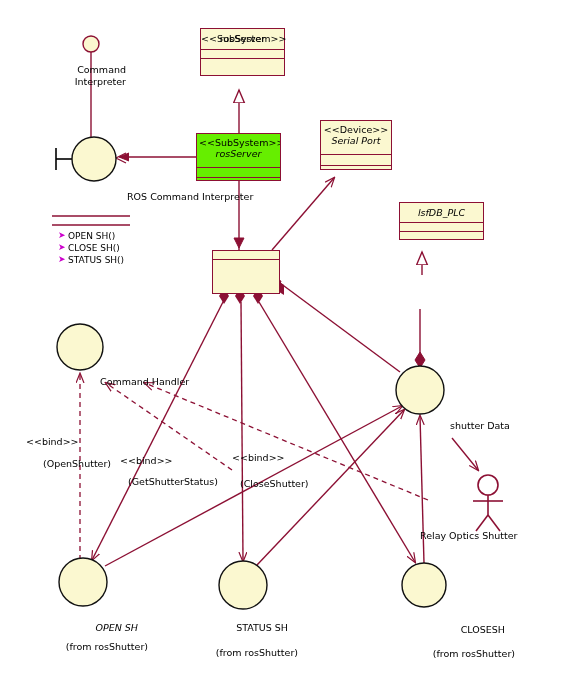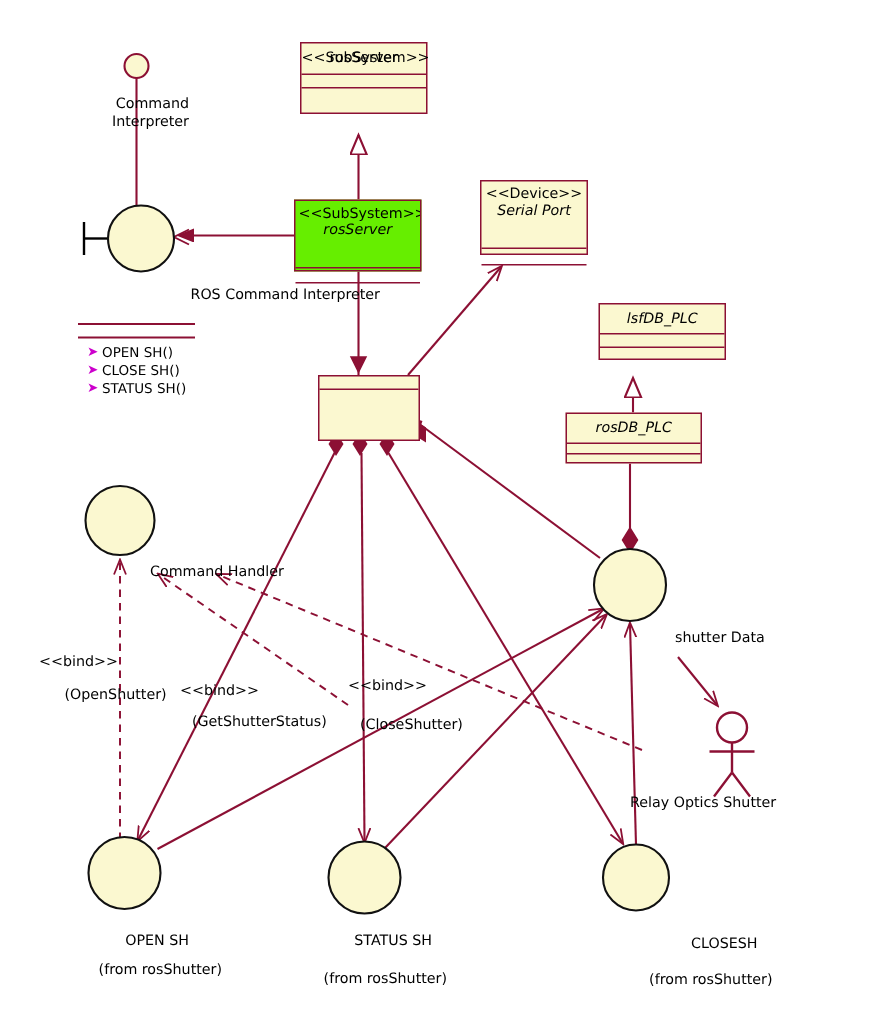--- a/index.html
+++ b/index.html
@@ -30,21 +30,21 @@
     border: 1.4px solid #8c1034;
     background: #fbf8d0;
     font-size: 9.5px;
     color: #000;
   }
   .uml-class.green {
     background: #66ee00;
   }
   .uml-class .hdr {
     text-align: center;
-    padding: 3px 2px 19px 2px;
+    padding: 3px 2px 8px 2px;
     line-height: 11px;
     border-bottom: 1.4px solid #8c1034;
     white-space: nowrap;
     overflow: hidden;
   }
   .uml-class .compartment {
     border-bottom: 1.4px solid #8c1034;
   }
   .uml-class .compartment:last-child {
     border-bottom: none;
@@ -281,27 +281,20 @@
   </div>
 
   <div class="uml-class" style="left:399px; top:202px; width:85px; height:38px;">
     <div class="hdr" style="padding:4px 2px 4px 2px;">
       <span class="cname">lsfDB_PLC</span>
     </div>
     <div class="compartment" style="height:8px;"></div>
     <div class="compartment" style="height:8px;"></div>
   </div>
 
-  <div class="uml-class" style="left:377px; top:275px; width:91px; height:34px;">
-    <div class="hdr" style="padding:4px 2px 4px 2px;">
-      <span class="cname">rosDB_PLC</span>
-    </div>
-    <div class="compartment" style="height:6px;"></div>
-    <div class="compartment" style="height:6px;"></div>
-  </div>
 
   <div class="lbl center" style="left:58px; top:64px; width:68px;">Command</div>
   <div class="lbl center" style="left:58px; top:76px; width:68px;">Interpreter</div>
 
   <div class="lbl" style="left:127px; top:191px;">ROS Command Interpreter</div>
 
   <div class="lbl" style="left:100px; top:376px;">Command Handler</div>
 
   <div class="lbl" style="left:450px; top:420px;">shutter Data</div>
 
@@ -309,21 +302,21 @@
 
   <div class="lbl" style="left:26px; top:436px;">&lt;&lt;bind&gt;&gt;</div>
   <div class="lbl" style="left:43px; top:458px;">(OpenShutter)</div>
 
   <div class="lbl" style="left:120px; top:455px;">&lt;&lt;bind&gt;&gt;</div>
   <div class="lbl" style="left:128px; top:476px;">(GetShutterStatus)</div>
 
   <div class="lbl" style="left:232px; top:452px;">&lt;&lt;bind&gt;&gt;</div>
   <div class="lbl" style="left:240px; top:478px;">(CloseShutter)</div>
 
-  <div class="lbl center" style="left:36px; top:622px; width:90px;">OPEN SH</div>
+  <div class="lbl center" style="left:48px; top:622px; width:90px;font-style:italic;">OPEN SH</div>
   <div class="lbl center" style="left:38px; top:641px; width:110px;">(from rosShutter)</div>
 
   <div class="lbl center" style="left:198px; top:622px; width:90px;">STATUS SH</div>
   <div class="lbl center" style="left:188px; top:647px; width:110px;">(from rosShutter)</div>
 
   <div class="lbl center" style="left:415px; top:624px; width:90px;">CLOSESH</div>
   <div class="lbl center" style="left:405px; top:648px; width:110px;">(from rosShutter)</div>
 
   <div class="legend" style="left:58px; top:230px;">
     <div class="legend-row">

